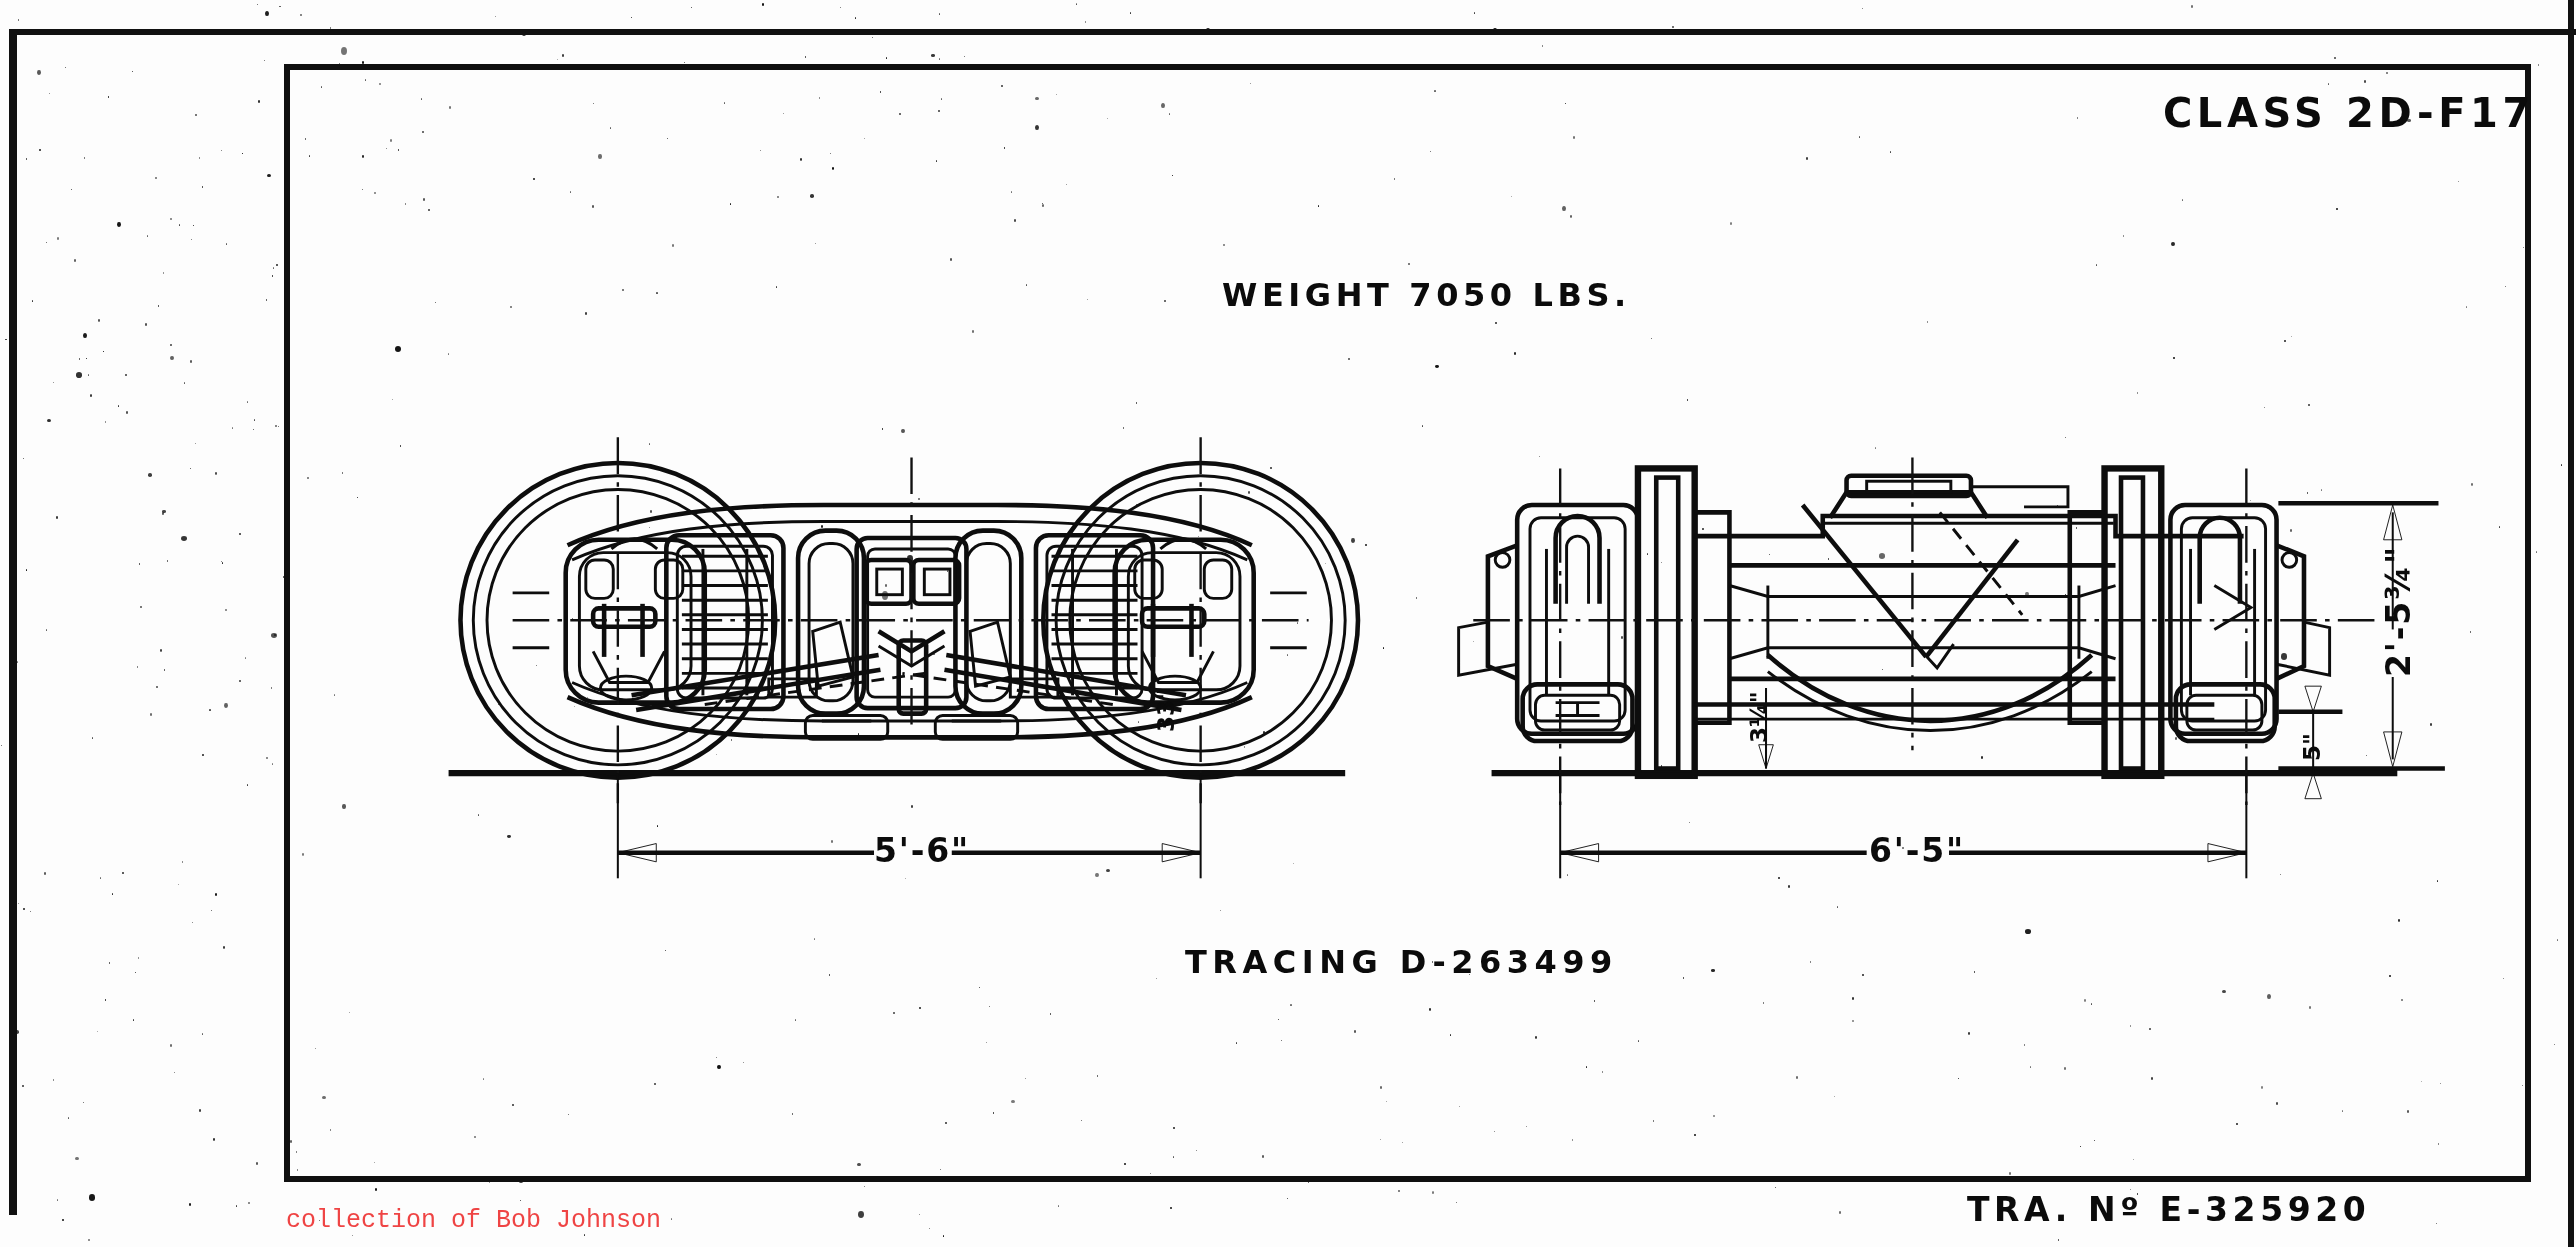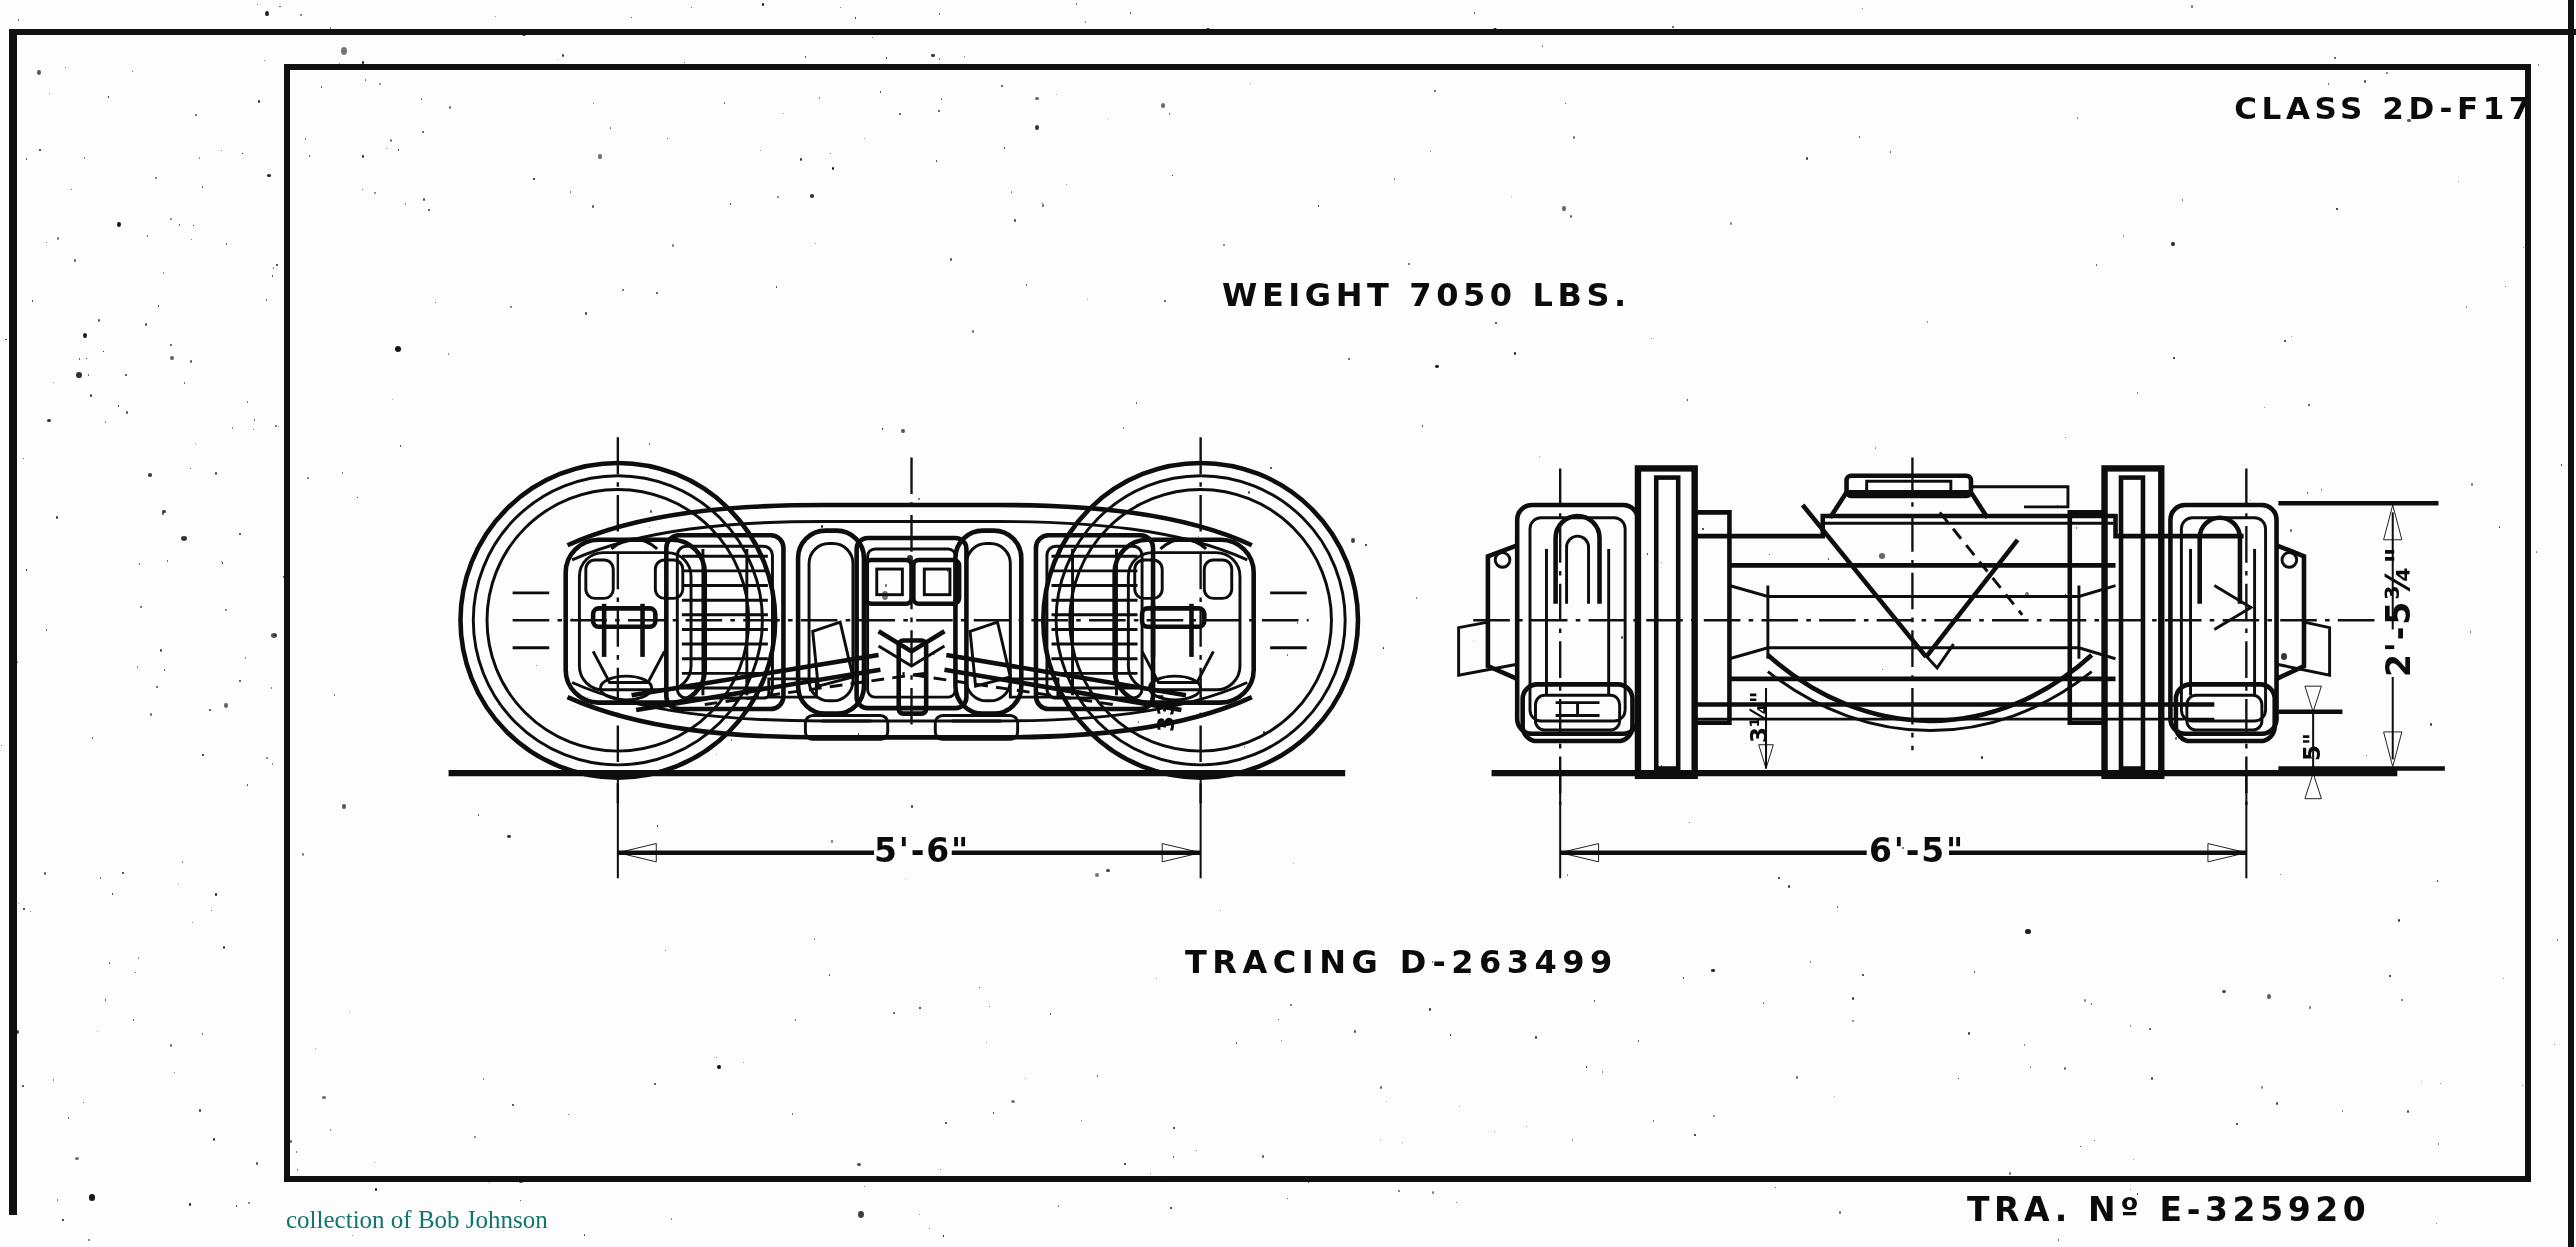--- a/index.html
+++ b/index.html
@@ -16,28 +16,28 @@
   #outer-top{position:absolute;left:9.2px;top:29px;width:2567px;height:6.4px;background:#111;}
   #outer-right{position:absolute;left:2568px;top:0px;width:5.5px;height:1247px;background:#111;}
 
   
   #frame{position:absolute;left:284px;top:64px;width:2247px;height:1118px;
          border:6.4px solid #101010;box-sizing:border-box;background:transparent;}
 
   
   .letter{position:absolute;color:#0b0b0b;font-family:"DejaVu Sans",sans-serif;
           font-weight:bold;letter-spacing:2.7px;white-space:nowrap;}
-  #class-label{right:41px;top:90px;font-size:31px;letter-spacing:4.6px;}
+  #class-label{right:41px;top:90px;font-size:40px;letter-spacing:4.6px;}
   #title-main{left:1240px;top:209px;font-size:32px;letter-spacing:5.5px;}
   #title-weight{left:1222px;top:276px;font-size:32px;letter-spacing:4.6px;}
   #tracing-label{left:1185px;top:943px;font-size:32px;letter-spacing:5.5px;}
   #tra-no{position:absolute;left:1967px;top:1190px;font-size:33px;letter-spacing:4.6px;
           color:#0b0b0b;font-family:"DejaVu Sans",sans-serif;font-weight:bold;white-space:nowrap;}
-  #collection{position:absolute;left:286px;top:1206px;font-size:25px;color:#0f766e;
-              font-family:Liberation Serif, serif;letter-spacing:0px;white-space:nowrap;}
+  #collection{position:absolute;left:286px;top:1206px;font-size:25px;color:#ef4444;
+              font-family:Liberation Mono, monospace;letter-spacing:0px;white-space:nowrap;}
 
   .dimtext{position:absolute;color:#0b0b0b;font-family:"DejaVu Sans",sans-serif;
            font-weight:bold;font-size:33px;letter-spacing:1.8px;white-space:nowrap;}
   .dimtext.rot{transform:rotate(-90deg);transform-origin:left top;}
   .small-note{position:absolute;color:#0b0b0b;font-family:"DejaVu Sans",sans-serif;
               font-weight:bold;font-size:23px;white-space:nowrap;}
   .small-note.rot{transform:rotate(-90deg);transform-origin:left top;}
 
   
   svg.draw{position:absolute;left:0;top:0;width:2576px;height:1247px;overflow:visible;}

